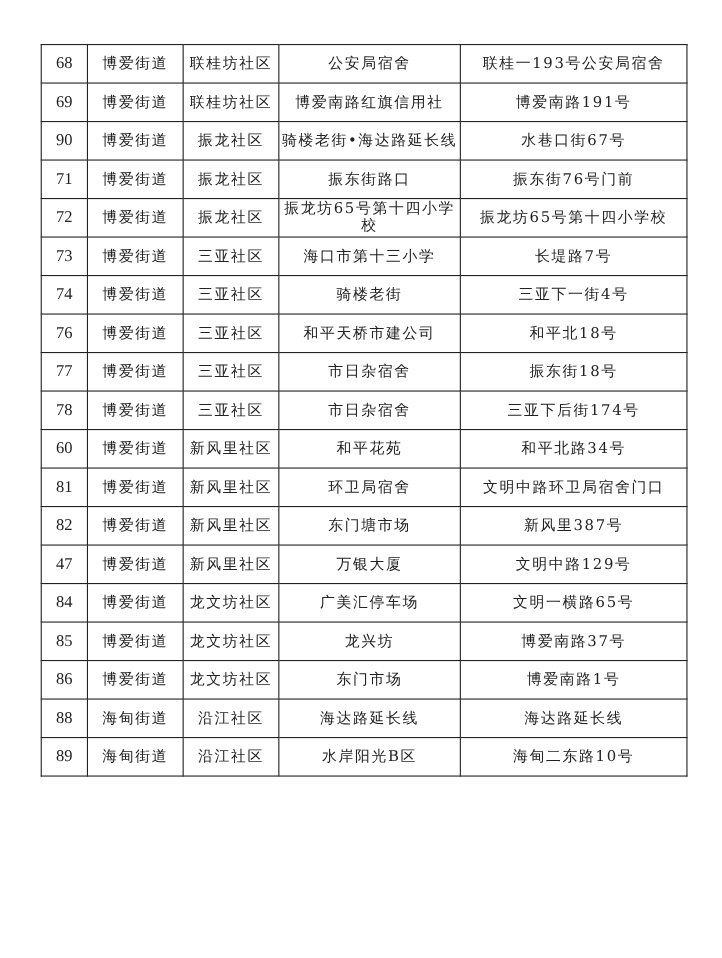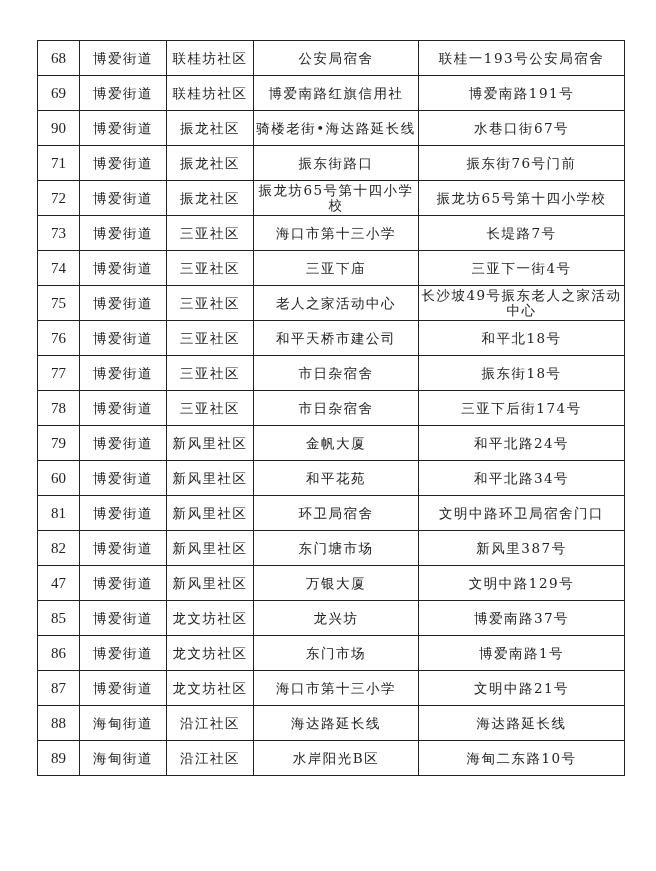--- a/index.html
+++ b/index.html
@@ -89,29 +89,22 @@
         <td class="c-no">73</td>
         <td class="c-street">博爱街道</td>
         <td class="c-comm">三亚社区</td>
         <td class="c-name">海口市第十三小学</td>
         <td class="c-addr">长堤路7号</td>
       </tr>
       <tr>
         <td class="c-no">74</td>
         <td class="c-street">博爱街道</td>
         <td class="c-comm">三亚社区</td>
-        <td class="c-name">三亚下庙</td>
+        <td class="c-name">骑楼老街</td>
         <td class="c-addr">三亚下一街4号</td>
-      </tr>
-      <tr>
-        <td class="c-no">75</td>
-        <td class="c-street">博爱街道</td>
-        <td class="c-comm">三亚社区</td>
-        <td class="c-name">老人之家活动中心</td>
-        <td class="c-addr">长沙坡49号振东老人之家活动中心</td>
       </tr>
       <tr>
         <td class="c-no">76</td>
         <td class="c-street">博爱街道</td>
         <td class="c-comm">三亚社区</td>
         <td class="c-name">和平天桥市建公司</td>
         <td class="c-addr">和平北18号</td>
       </tr>
       <tr>
         <td class="c-no">77</td>
@@ -119,27 +112,20 @@
         <td class="c-comm">三亚社区</td>
         <td class="c-name">市日杂宿舍</td>
         <td class="c-addr">振东街18号</td>
       </tr>
       <tr>
         <td class="c-no">78</td>
         <td class="c-street">博爱街道</td>
         <td class="c-comm">三亚社区</td>
         <td class="c-name">市日杂宿舍</td>
         <td class="c-addr">三亚下后街174号</td>
-      </tr>
-      <tr>
-        <td class="c-no">79</td>
-        <td class="c-street">博爱街道</td>
-        <td class="c-comm">新风里社区</td>
-        <td class="c-name">金帆大厦</td>
-        <td class="c-addr">和平北路24号</td>
       </tr>
       <tr>
         <td class="c-no">60</td>
         <td class="c-street">博爱街道</td>
         <td class="c-comm">新风里社区</td>
         <td class="c-name">和平花苑</td>
         <td class="c-addr">和平北路34号</td>
       </tr>
       <tr>
         <td class="c-no">81</td>
@@ -156,39 +142,39 @@
         <td class="c-addr">新风里387号</td>
       </tr>
       <tr>
         <td class="c-no">47</td>
         <td class="c-street">博爱街道</td>
         <td class="c-comm">新风里社区</td>
         <td class="c-name">万银大厦</td>
         <td class="c-addr">文明中路129号</td>
       </tr>
       <tr>
+        <td class="c-no">84</td>
+        <td class="c-street">博爱街道</td>
+        <td class="c-comm">龙文坊社区</td>
+        <td class="c-name">广美汇停车场</td>
+        <td class="c-addr">文明一横路65号</td>
+      </tr>
+      <tr>
         <td class="c-no">85</td>
         <td class="c-street">博爱街道</td>
         <td class="c-comm">龙文坊社区</td>
         <td class="c-name">龙兴坊</td>
         <td class="c-addr">博爱南路37号</td>
       </tr>
       <tr>
         <td class="c-no">86</td>
         <td class="c-street">博爱街道</td>
         <td class="c-comm">龙文坊社区</td>
         <td class="c-name">东门市场</td>
         <td class="c-addr">博爱南路1号</td>
-      </tr>
-      <tr>
-        <td class="c-no">87</td>
-        <td class="c-street">博爱街道</td>
-        <td class="c-comm">龙文坊社区</td>
-        <td class="c-name">海口市第十三小学</td>
-        <td class="c-addr">文明中路21号</td>
       </tr>
       <tr>
         <td class="c-no">88</td>
         <td class="c-street">海甸街道</td>
         <td class="c-comm">沿江社区</td>
         <td class="c-name">海达路延长线</td>
         <td class="c-addr">海达路延长线</td>
       </tr>
       <tr>
         <td class="c-no">89</td>

